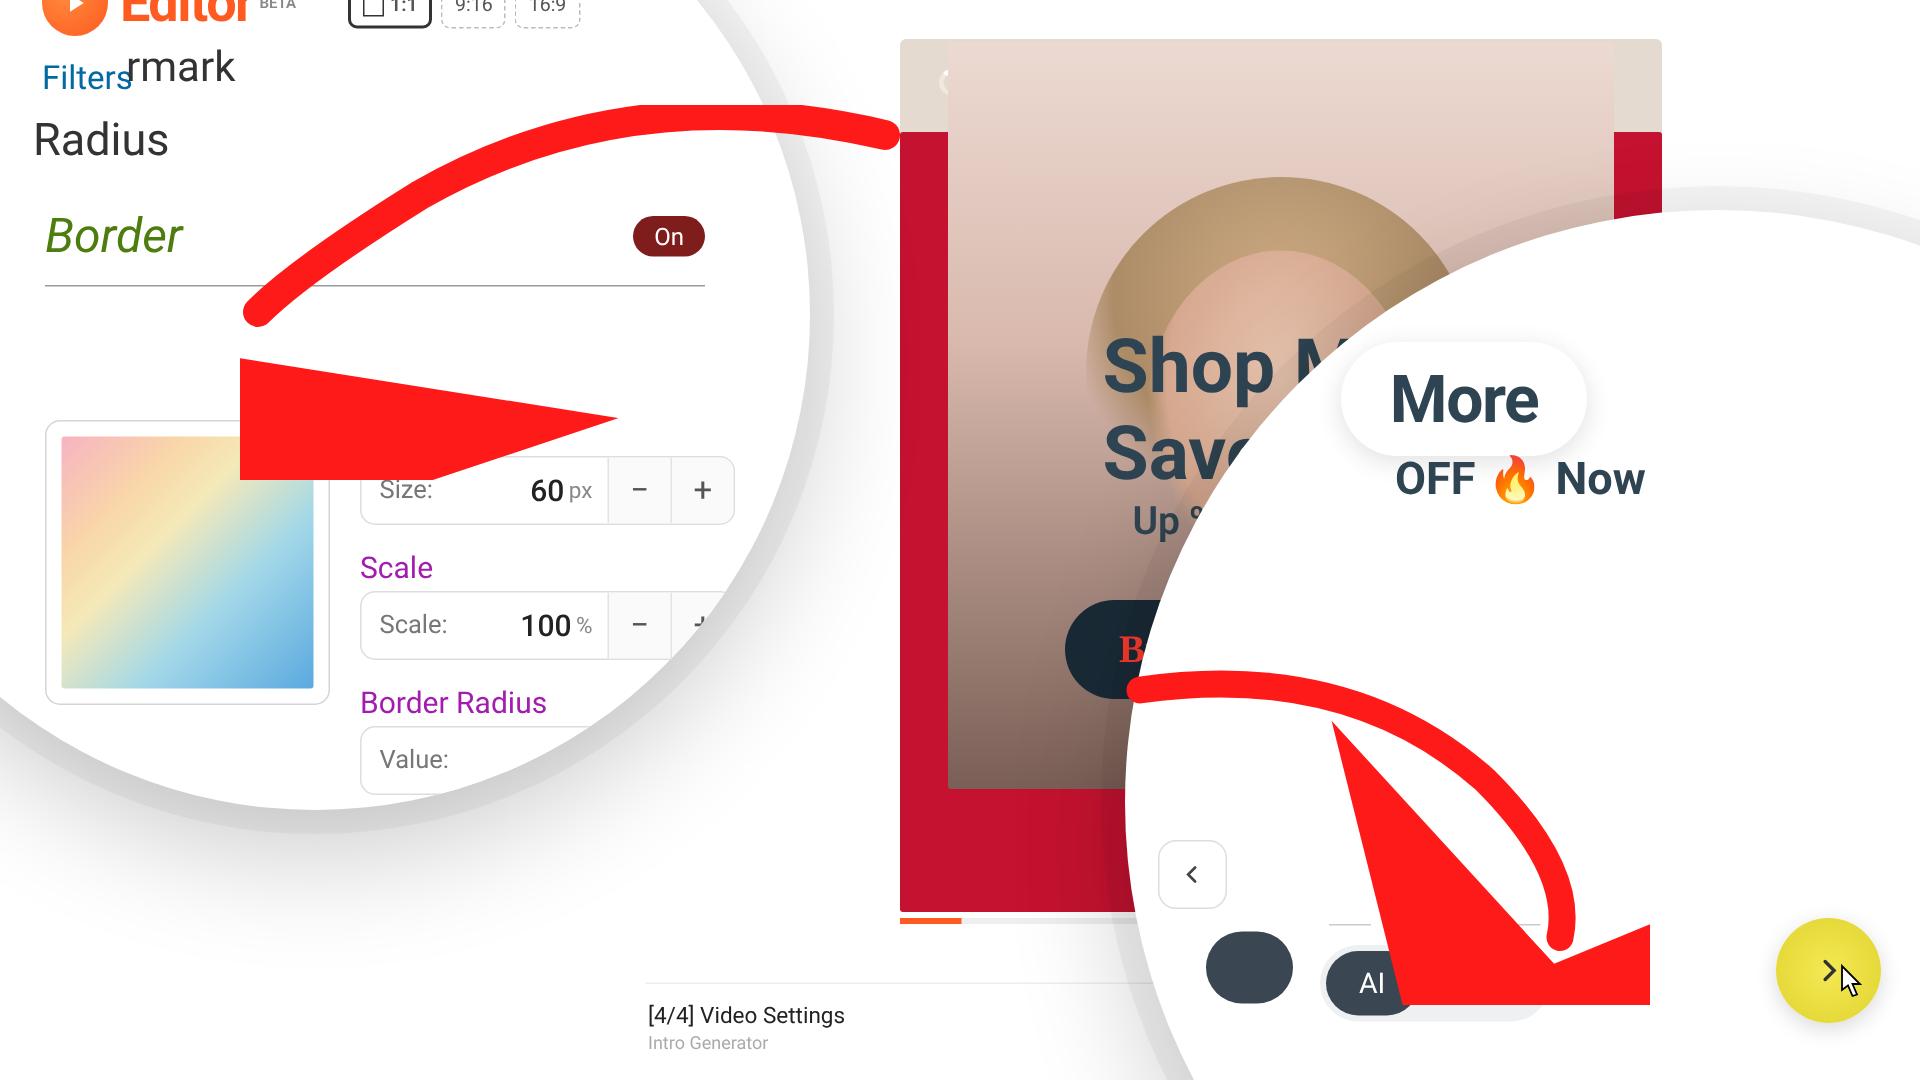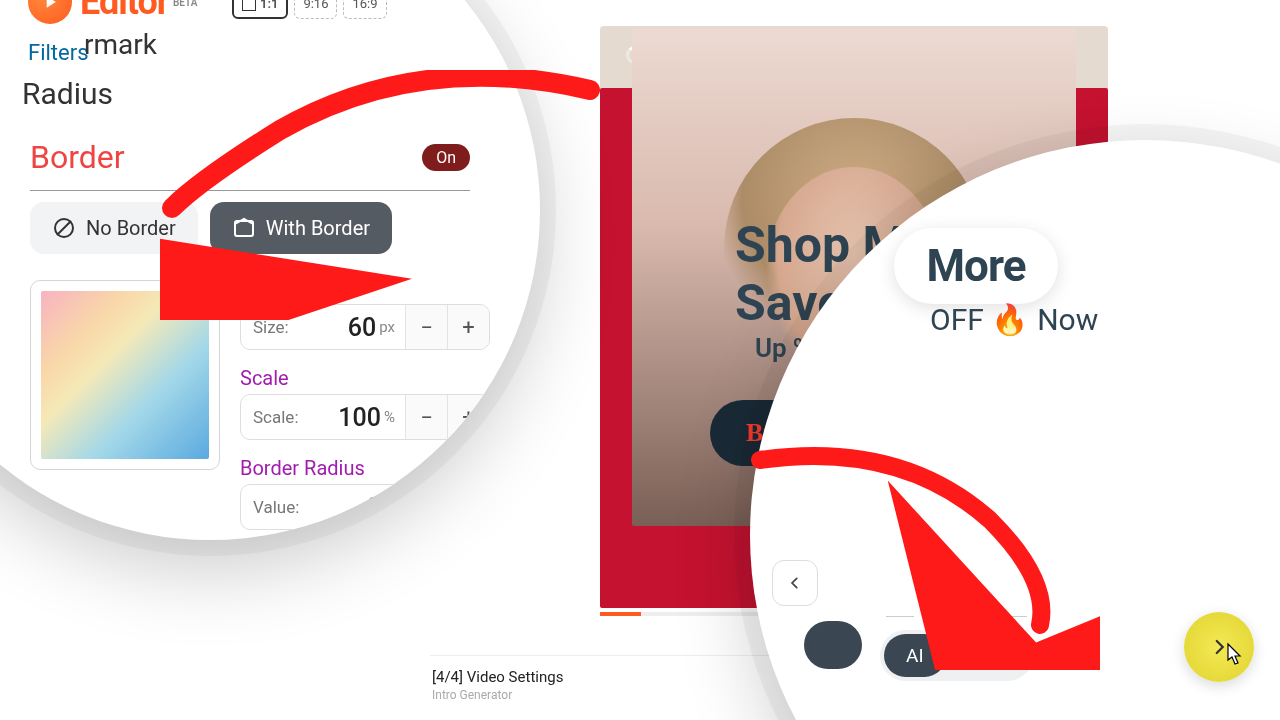--- a/index.html
+++ b/index.html
@@ -29,41 +29,41 @@
     background:#fff; cursor:pointer;
   }
   .ratio-btn.active { border:2px solid #333; border-style:solid; font-weight:600; }
   .ratio-sq { width:14px; height:14px; border:1.5px solid #333; }
 
   .crumb { position:absolute; left:148px; top:160px; color:#0369a1; font-size:22px; }
   .crumb-watermark { position:absolute; left:204px; top:148px; color:#333; font-size:28px; font-weight:400; }
   .crumb-overlay { position:absolute; left:142px; top:196px; color:#333; font-size:30px; font-weight:400; }
 
   .section-head { position:absolute; left:150px; top:258px; width:440px; display:flex; justify-content:space-between; align-items:center; border-bottom:1px solid #999; padding-bottom:14px; }
-  .section-title { font-size:32px; color:#ef4444; }
+  .section-title { font-size:32px; color:#4d7c0f;font-style:italic; }
   .toggle-on { background:#7f1d1d; color:#fff; border-radius:20px; padding:4px 14px; font-size:16px; }
 
   .border-btns { position:absolute; left:150px; top:322px; display:flex; gap:12px; }
   .no-border, .with-border {
     display:flex; align-items:center; gap:10px; padding:14px 22px;
     border-radius:14px; font-size:20px; cursor:pointer;
   }
   .no-border { background:#f2f3f4; color:#333; }
   .with-border { background:#555b63; color:#fff; }
 
   .thumb-box { position:absolute; left:150px; top:400px; width:190px; height:190px; border:1px solid #d5d5d5; border-radius:10px; padding:10px; }
   .thumb { width:100%; height:100%; border-radius:2px;
     background: linear-gradient(135deg, #f7b3c2 0%, #f9d7a8 25%, #f5e9b8 40%, #a3d8e8 65%, #5aa9e0 100%);
   }
 
   .ctrl-col { position:absolute; left:360px; top:396px; width:250px; display:flex; flex-direction:column; gap:16px; }
   .ctrl-label { font-size:20px; color:#a21caf; margin-bottom:4px; }
   .ctrl-row { display:flex; align-items:center; border:1px solid #ddd; border-radius:10px; overflow:hidden; background:#fff; }
   .ctrl-name { padding:10px 12px; color:#777; font-size:17px; flex:0 0 70px; }
-  .ctrl-val { flex:1; text-align:right; font-size:25px; color:#222; padding-right:3px; font-weight:500; }
+  .ctrl-val { flex:1; text-align:right; font-size:20px; color:#222; padding-right:3px; font-weight:500; }
   .ctrl-unit { color:#888; font-size:15px; padding-right:10px; }
   .stepper { width:42px; height:44px; display:flex; align-items:center; justify-content:center; border-left:1px solid #e3e3e3; font-size:22px; color:#555; cursor:pointer; background:#fafafa; }
 
   
   .preview-frame {
     position:absolute; left:600px; top:26px; width:508px; height:582px;
     background:#e4dacf; border-radius:4px;
   }
   .gen-spinner { position:absolute; left:26px; top:20px; width:18px; height:18px; border:3px solid rgba(255,255,255,0.4); border-top-color:#fff; border-radius:50%; }
   .gen-text { position:absolute; left:52px; top:20px; color:#fff; font-size:11px; letter-spacing:3px; }
@@ -97,21 +97,21 @@
 
   
   .right-circle {
     position:absolute; right:-260px; top:140px;
     width:790px; height:790px; border-radius:50%;
     background:#fff;
     box-shadow: 0 0 0 16px rgba(0,0,0,0.04), 0 30px 80px rgba(0,0,0,0.2);
     z-index:4; overflow:visible;
   }
   .more-pill { position:absolute; left:144px; top:88px; width:164px; height:76px; background:#fff; border-radius:38px; box-shadow:0 4px 18px rgba(0,0,0,0.12); display:flex; align-items:center; justify-content:center; font-size:44px; font-weight:700; color:#2f4452; letter-spacing:-1px; }
-  .off-line { position:absolute; left:180px; top:162px; font-size:30px; color:#2f4452; font-weight:400; display:flex; align-items:flex-start; gap:8px; }
+  .off-line { position:absolute; left:180px; top:162px; font-size:30px; color:#2f4452; font-weight:700; display:flex; align-items:flex-start; gap:8px; }
 
   .nav-btn { width:46px; height:46px; border:1px solid #ddd; border-radius:12px; background:#fff; display:flex; align-items:center; justify-content:center; font-size:20px; color:#444; cursor:pointer; }
   .nav-left { position:absolute; left:22px; top:420px; }
 
   .bottom-ctrls { position:absolute; left:54px; top:468px; display:flex; align-items:center; gap:18px; }
   .dark-chip { width:58px; height:48px; background:#3a4752; border-radius:24px; }
   .load-group { display:flex; flex-direction:column; align-items:center; gap:6px; }
   .load-label { font-size:14px; color:#888; }
   .seg { display:flex; background:#eef0f1; border-radius:26px; padding:4px; }
   .seg-btn { padding:10px 22px; border-radius:22px; font-size:19px; cursor:pointer; }
@@ -192,36 +192,20 @@
 
   <div class="crumb">Filters</div>
   <div class="crumb-watermark">rmark</div>
   <div class="crumb-overlay">Radius</div>
 
   <div class="section-head">
     <span class="section-title">Border</span>
     <span class="toggle-on">On</span>
   </div>
 
-  <div class="border-btns">
-    <div class="no-border">
-      <svg width="24" height="24" viewBox="0 0 24 24">
-          <circle cx="12" cy="12" r="9" stroke="#333" stroke-width="2" fill="none"></circle>
-          <line x1="5" y1="19" x2="19" y2="5" stroke="#333" stroke-width="2"></line>
-        </svg>
-      <span>No Border</span>
-    </div>
-    <div class="with-border">
-      <svg width="24" height="24" viewBox="0 0 24 24">
-          <rect x="3" y="5" width="18" height="15" rx="2" stroke="#fff" stroke-width="2" fill="none"></rect>
-          <path d="M3 8 L12 3 L21 8" stroke="#fff" stroke-width="2" fill="none"></path>
-        </svg>
-      <span>With Border</span>
-    </div>
-  </div>
 
   <div class="thumb-box">
     <div class="thumb"></div>
   </div>
 
   <div class="ctrl-col">
     <div>
       <div class="ctrl-label">Border Size</div>
       <div class="ctrl-row">
         <span class="ctrl-name">Size:</span>

